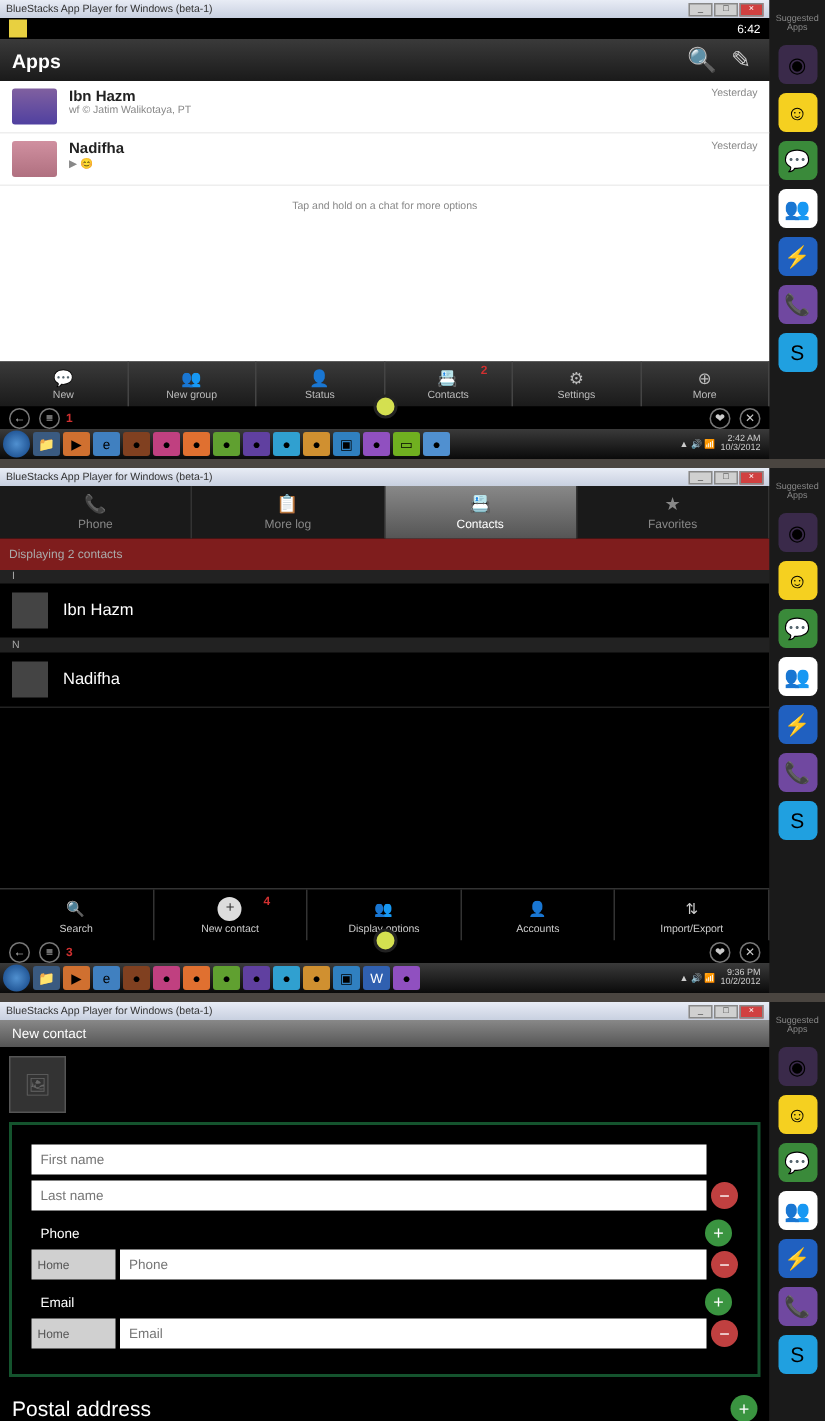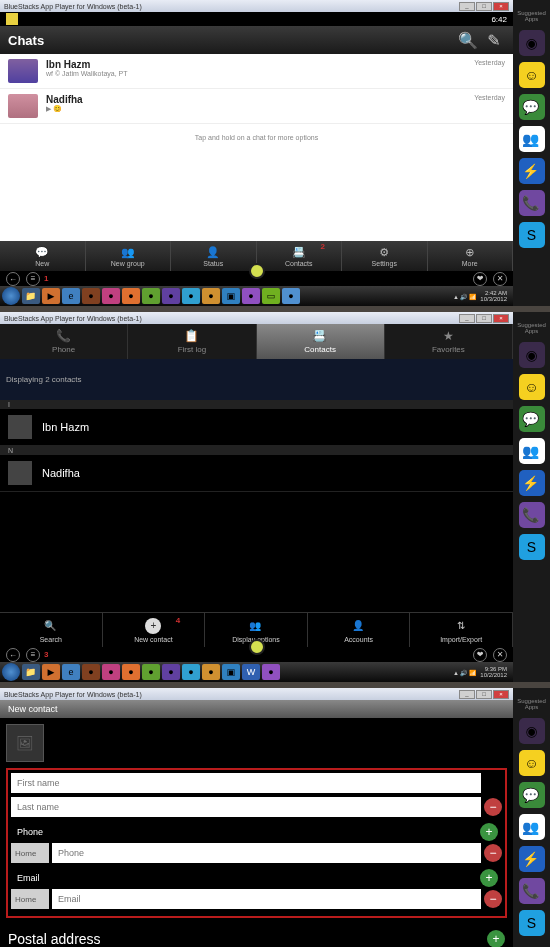--- a/index.html
+++ b/index.html
@@ -32,37 +32,37 @@
 .sys-circle{width:14px;height:14px;border:1px solid #777;border-radius:50%;display:flex;align-items:center;justify-content:center;color:#ccc;font-size:8px}
 .center-badge{width:16px;height:16px;border-radius:50%;position:absolute;left:50%;transform:translateX(-50%);background:#d4e050;top:-8px;border:2px solid #222}
 .taskbar{height:20px;background:linear-gradient(#3a3a3a,#0a0a0a);display:flex;align-items:center;padding:0 2px;gap:2px}
 .tb-icon{width:18px;height:16px;border-radius:2px;display:flex;align-items:center;justify-content:center;font-size:9px}
 .win-orb{width:18px;height:18px;border-radius:50%;background:radial-gradient(#5090d0,#104080)}
 .tray{margin-left:auto;color:#ccc;font-size:6px;text-align:right;padding-right:4px;display:flex;align-items:center;gap:3px}
 .tabs{height:35px;background:#1a1a1a;display:flex}
 .tab{flex:1;display:flex;flex-direction:column;align-items:center;justify-content:center;color:#888;font-size:8px;border-right:1px solid #333}
 .tab.active{background:linear-gradient(#888,#555);color:#fff}
 .tab-icon{font-size:12px;margin-bottom:2px}
-.section-label{background:#0f172a;color:#aaa;font-size:8px;padding:16px 6px}
+.section-label{background:#7f1d1d;color:#aaa;font-size:8px;padding:6px 6px}
 .letter-div{background:#222;color:#aaa;font-size:7px;padding:1px 8px}
 .contact-row{display:flex;align-items:center;padding:6px 8px;border-bottom:1px solid #222}
 .contact-av{width:24px;height:24px;background:#444;margin-right:10px}
 .contact-name{color:#fff;font-size:11px}
 .black-fill{background:#000;height:120px}
 .action-bar{height:35px;background:#000;display:flex;border-top:1px solid #333}
 .action{flex:1;display:flex;flex-direction:column;align-items:center;justify-content:center;color:#ccc;font-size:7px;border-right:1px solid #333;position:relative}
 .action-icon{width:16px;height:16px;border-radius:50%;display:flex;align-items:center;justify-content:center;font-size:10px;margin-bottom:2px}
 .ai-white{background:#ddd;color:#333}
 .form-header{background:linear-gradient(#888,#555);color:#fff;font-size:9px;padding:4px 8px}
 .form-body{background:#000;padding:6px}
 .photo-box{width:38px;height:38px;background:#333;border:1px solid #555;margin-bottom:6px;display:flex;align-items:center;justify-content:center;color:#666;font-size:14px}
-.red-frame{border:2px solid #b91c1c;padding:3px}
+.red-frame{border:2px solid #14532d;padding:13px}
 .input-row{display:flex;align-items:center;margin-bottom:4px;gap:3px}
 .text-input{flex:1;height:20px;background:#fff;border:none;padding:0 6px;font-size:9px;color:#888}
-.type-sel{width:38px;height:20px;background:#d0d0d0;color:#555;font-size:8px;display:flex;align-items:center;padding:0 4px}
+.type-sel{width:56px;height:20px;background:#d0d0d0;color:#555;font-size:8px;display:flex;align-items:center;padding:0 4px}
 .sect-label{color:#fff;font-size:9px;padding:4px 2px}
 .plus-btn{width:18px;height:18px;border-radius:50%;background:#3a9440;color:#fff;display:flex;align-items:center;justify-content:center;font-size:12px}
 .minus-btn{width:18px;height:18px;border-radius:50%;background:#c04040;color:#fff;display:flex;align-items:center;justify-content:center;font-size:12px}
 .sect-head{display:flex;align-items:center;justify-content:space-between;padding:2px 4px}
 .postal-row{display:flex;align-items:center;justify-content:space-between;padding:6px 8px;background:#000}
 .postal-row span{color:#fff;font-size:14px}
 .red-num{position:absolute;color:#d03030;font-size:8px;font-weight:bold}
 .container{position:relative;width:550px}
 </style>
 </head>
@@ -87,21 +87,21 @@
       <div class="tb-btn">_</div>
       <div class="tb-btn">□</div>
       <div class="tb-btn tb-close">×</div>
     </div>
   </div>
   <div class="statusbar">
     <div class="yellow-sq"></div>
     <span>6:42</span>
   </div>
   <div class="header">
-    <span class="header-title">Chats</span>
+    <span class="header-title">Apps</span>
     <div style="margin-left:auto;display:flex;gap:4px">
       <div class="icon-btn">🔍</div>
       <div class="icon-btn">✎</div>
     </div>
   </div>
   <div class="chat-list">
     <div class="chat-item">
       <div class="avatar" style="background:linear-gradient(#8060a0,#5040a0)"></div>
       <div class="chat-info">
         <div class="chat-name">Ibn Hazm</div>
@@ -202,21 +202,21 @@
       <div class="tb-btn tb-close">×</div>
     </div>
   </div>
   <div class="tabs">
     <div class="tab">
           <span class="tab-icon">📞</span>
           <span>Phone</span>
         </div>
     <div class="tab">
           <span class="tab-icon">📋</span>
-          <span>First log</span>
+          <span>More log</span>
         </div>
     <div class="tab active">
           <span class="tab-icon">📇</span>
           <span>Contacts</span>
         </div>
     <div class="tab">
           <span class="tab-icon">★</span>
           <span>Favorites</span>
         </div>
   </div>

